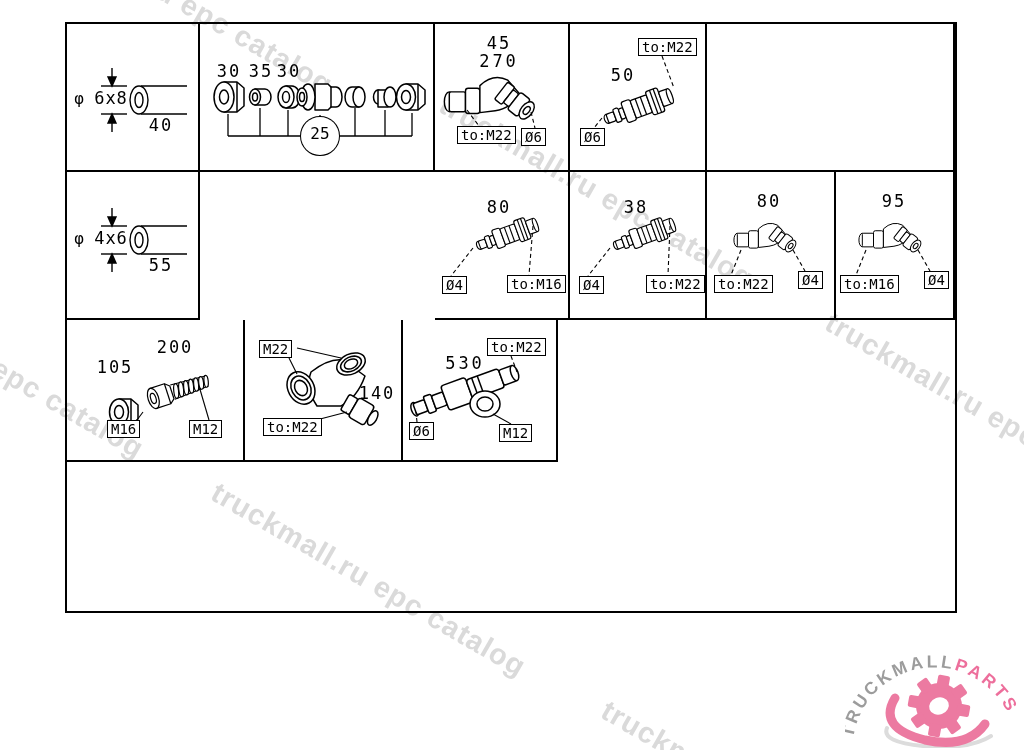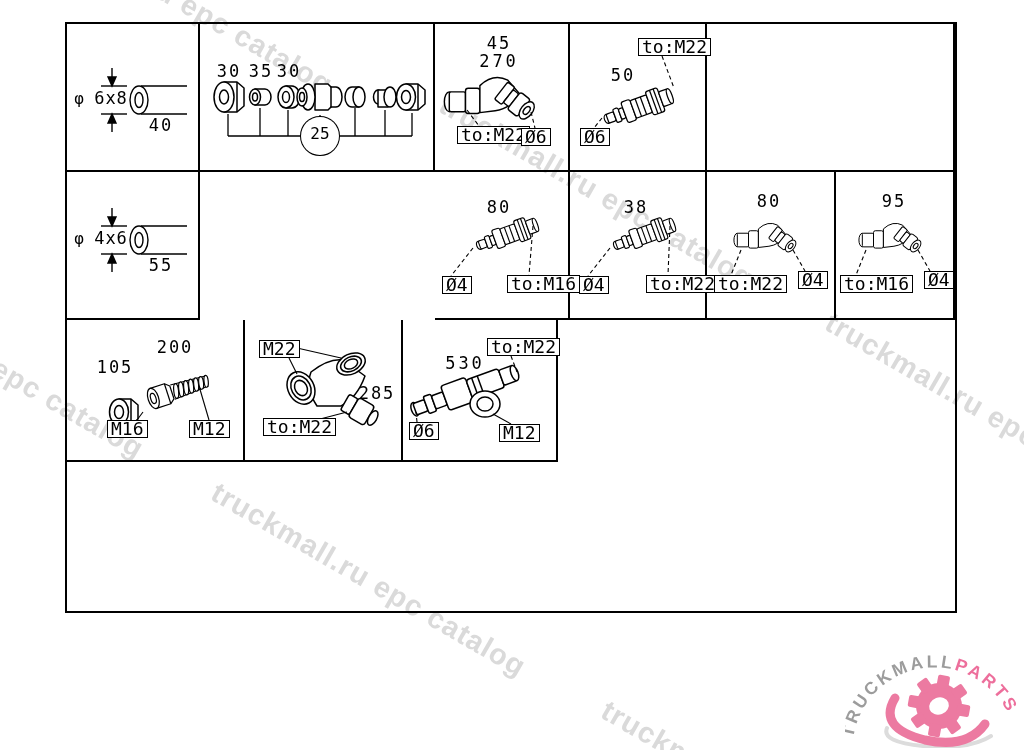--- a/index.html
+++ b/index.html
@@ -13,21 +13,21 @@
     font-size:29px;letter-spacing:1px;
     transform:rotate(30deg);transform-origin:0 0;z-index:0;
   }
   .tbl{position:absolute;left:65px;top:22px;width:888px;height:587px;border:2px solid #000;z-index:2;}
   .cell{position:absolute;border-right:2px solid #000;border-bottom:2px solid #000;box-sizing:border-box;background:transparent;}
   .cell svg.art{position:absolute;left:0;top:0;}
   .pn{position:absolute;font-size:17px;letter-spacing:2px;text-align:center;line-height:18px;}
   .pn.sm{font-size:16px;}
   .blab{
     position:absolute;border:1.5px solid #000;background:#fff;padding:0 3px;
-    font-size:18px;line-height:16px;white-space:nowrap;letter-spacing:0;
+    font-size:14px;line-height:16px;white-space:nowrap;letter-spacing:0;
   }
   .gnum{
     position:absolute;width:38px;height:38px;border:2px solid #000;border-radius:50%;
     box-sizing:border-box;background:#fff;text-align:center;line-height:33px;font-size:16px;
   }
   .logo{position:absolute;left:845px;top:640px;z-index:3;}
   svg .dash{stroke:#000;stroke-width:1.1;fill:none;stroke-dasharray:4 3;}
   svg .sol{stroke:#000;stroke-width:1.1;fill:none;}
 </style>
 </head>
@@ -290,21 +290,21 @@
           <ellipse rx="15" ry="10"></ellipse>
             <ellipse rx="11" ry="7"></ellipse>
             <ellipse rx="7" ry="4.5"></ellipse>
         </g>
       </g>
       <line class="sol" x1="52" y1="28" x2="96" y2="38"></line>
       <line class="sol" x1="44" y1="38" x2="52" y2="54"></line>
       <line class="sol" x1="56" y1="104" x2="102" y2="92"></line>
     </svg>
     <span class="blab" style="left:14px;top:20px">M22</span>
-    <span class="pn" style="left:110px;top:64px;width:44px">285</span>
+    <span class="pn" style="left:110px;top:64px;width:44px">140</span>
     <span class="blab" style="left:18px;top:98px">to:M22</span>
   </div>
 
   <div class="cell" style="left:336px;top:296px;width:155px;height:142px">
     <svg class="art" width="155" height="142">
       <g fill="#fff" stroke="#000" stroke-width="1.5" stroke-linejoin="round">
         <g transform="translate(10,90) rotate(-20)">
           <ellipse cx="2" cy="0" rx="3.5" ry="7"></ellipse>
           <rect x="2" y="-6" width="12" height="12" rx="2"></rect>
           <rect x="14" y="-9" width="8" height="18" rx="2"></rect>

